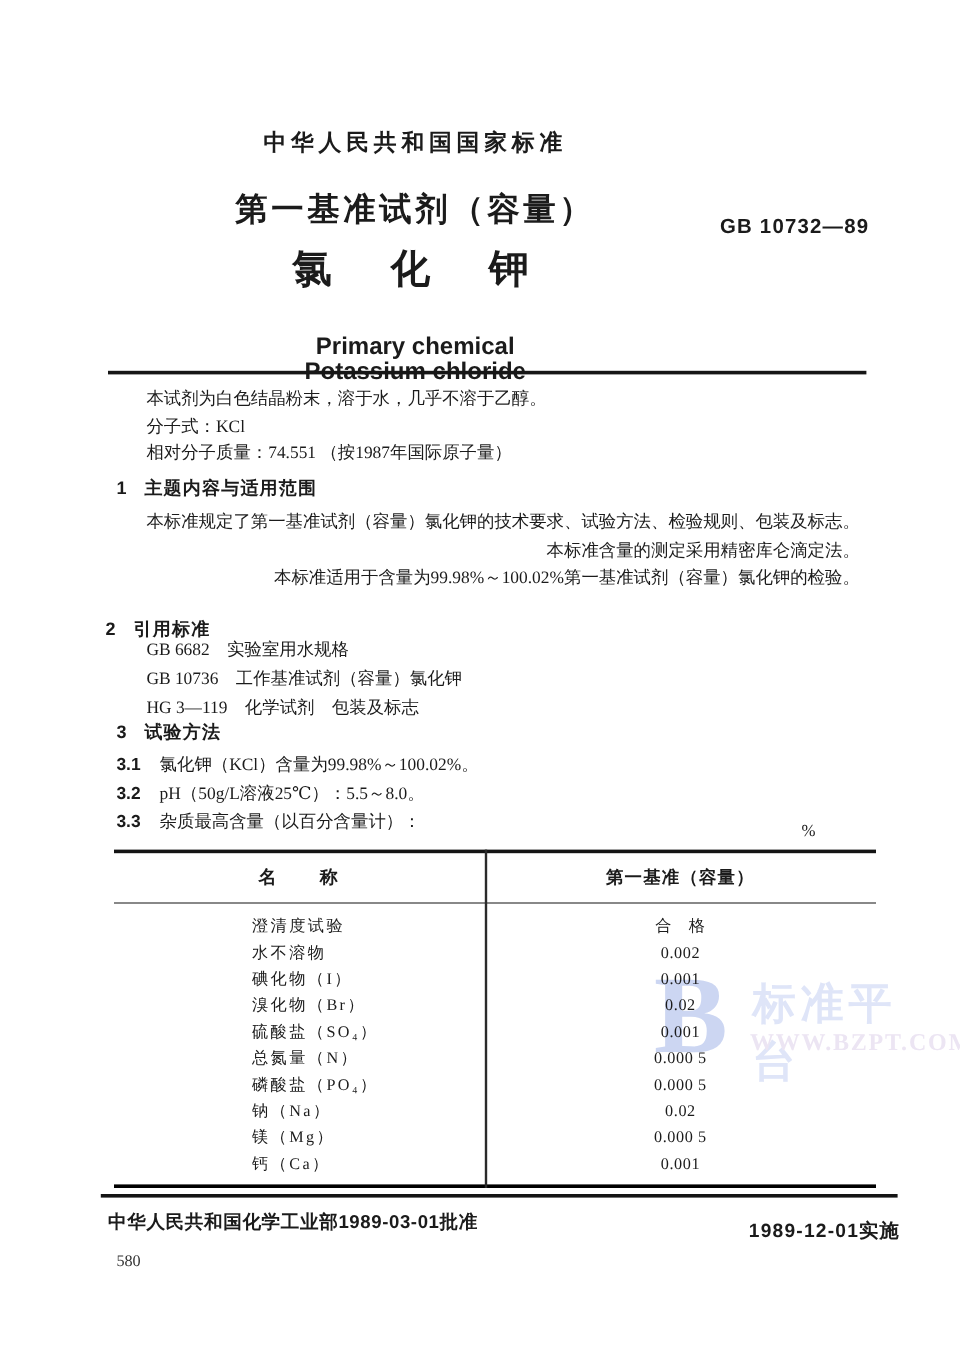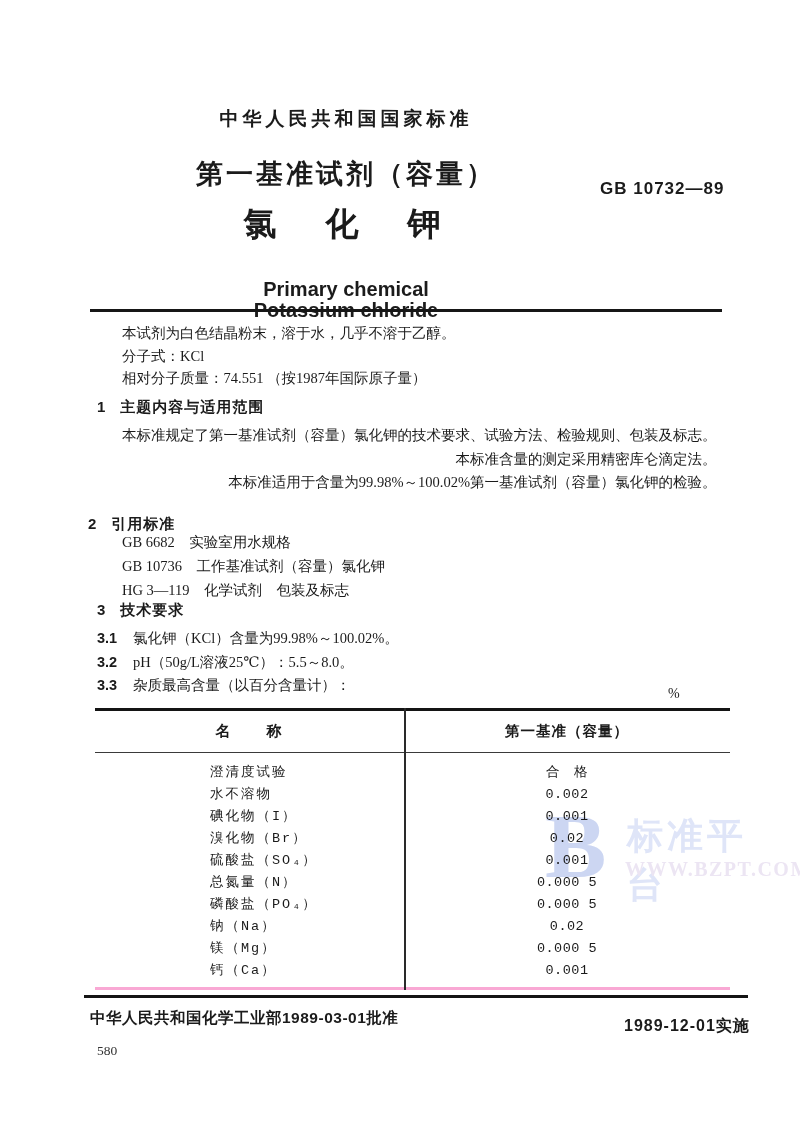--- a/index.html
+++ b/index.html
@@ -35,21 +35,21 @@
   .clause .no { font-weight:bold; font-family:"Liberation Sans","DejaVu Sans",sans-serif;
                 display:inline-block; width:28px; margin-right:8px; }
   
   .unit-label { position:absolute; left:668px; top:686px; font-size:14px; }
   .spec-table { position:absolute; left:95px; top:708px; width:635px; z-index:2; }
   .t-divider { position:absolute; left:309px; top:0; height:100%; width:1.5px; background:#2a2a2a; }
   .t-head { display:flex; align-items:center; height:41px;
             border-top:3px solid #141414; border-bottom:1px solid #3a3a3a; }
   .t-head .h1 { width:309px; text-align:center; font-size:15px; font-weight:bold; letter-spacing:2px; }
   .t-head .h2 { flex:1; text-align:center; font-size:14.5px; font-weight:bold; letter-spacing:1px; }
-  .t-body { border-bottom:3px solid #f9a8d4; padding:8px 0 6px;font-family:Liberation Mono, monospace; }
+  .t-body { border-bottom:3px solid #000000; padding:8px 0 6px; }
   .t-row { display:flex; align-items:center; height:22px; font-size:13.5px; }
   .t-row .c1 { width:309px; box-sizing:border-box; padding-left:115px; letter-spacing:2px; }
   .t-row .c2 { flex:1; text-align:center; letter-spacing:0.5px; }
   
   .watermark { position:absolute; left:545px; top:800px; width:240px; height:110px; z-index:1; pointer-events:none; }
   .wm-logo { position:absolute; left:0; top:0; font-size:92px; line-height:92px; font-weight:bold;
              color:#ccd6f2; font-family:"Liberation Serif",serif; }
   .wm-name { position:absolute; left:82px; top:12px; font-size:36px; font-weight:bold;
              color:#dfe5f8; letter-spacing:4px;
              font-family:"Liberation Sans","DejaVu Sans",sans-serif; }
@@ -99,21 +99,21 @@
   <div class="sec-head s2-head">
     <span class="num">2</span><span>引用标准</span>
   </div>
   <div class="sec-body s2-body">
     <div>GB 6682　实验室用水规格</div>
     <div>GB 10736　工作基准试剂（容量）氯化钾</div>
     <div>HG 3—119　化学试剂　包装及标志</div>
   </div>
 
   <div class="sec-head s3-head">
-    <span class="num">3</span><span>技术要求</span>
+    <span class="num">3</span><span>试验方法</span>
   </div>
   <div class="sec-body s3-body">
     <div class="clause">
       <span class="no">3.1</span><span>氯化钾（KCl）含量为99.98%～100.02%。</span>
     </div>
     <div class="clause">
       <span class="no">3.2</span><span>pH（50g/L溶液25℃）：5.5～8.0。</span>
     </div>
     <div class="clause">
       <span class="no">3.3</span><span>杂质最高含量（以百分含量计）：</span>

